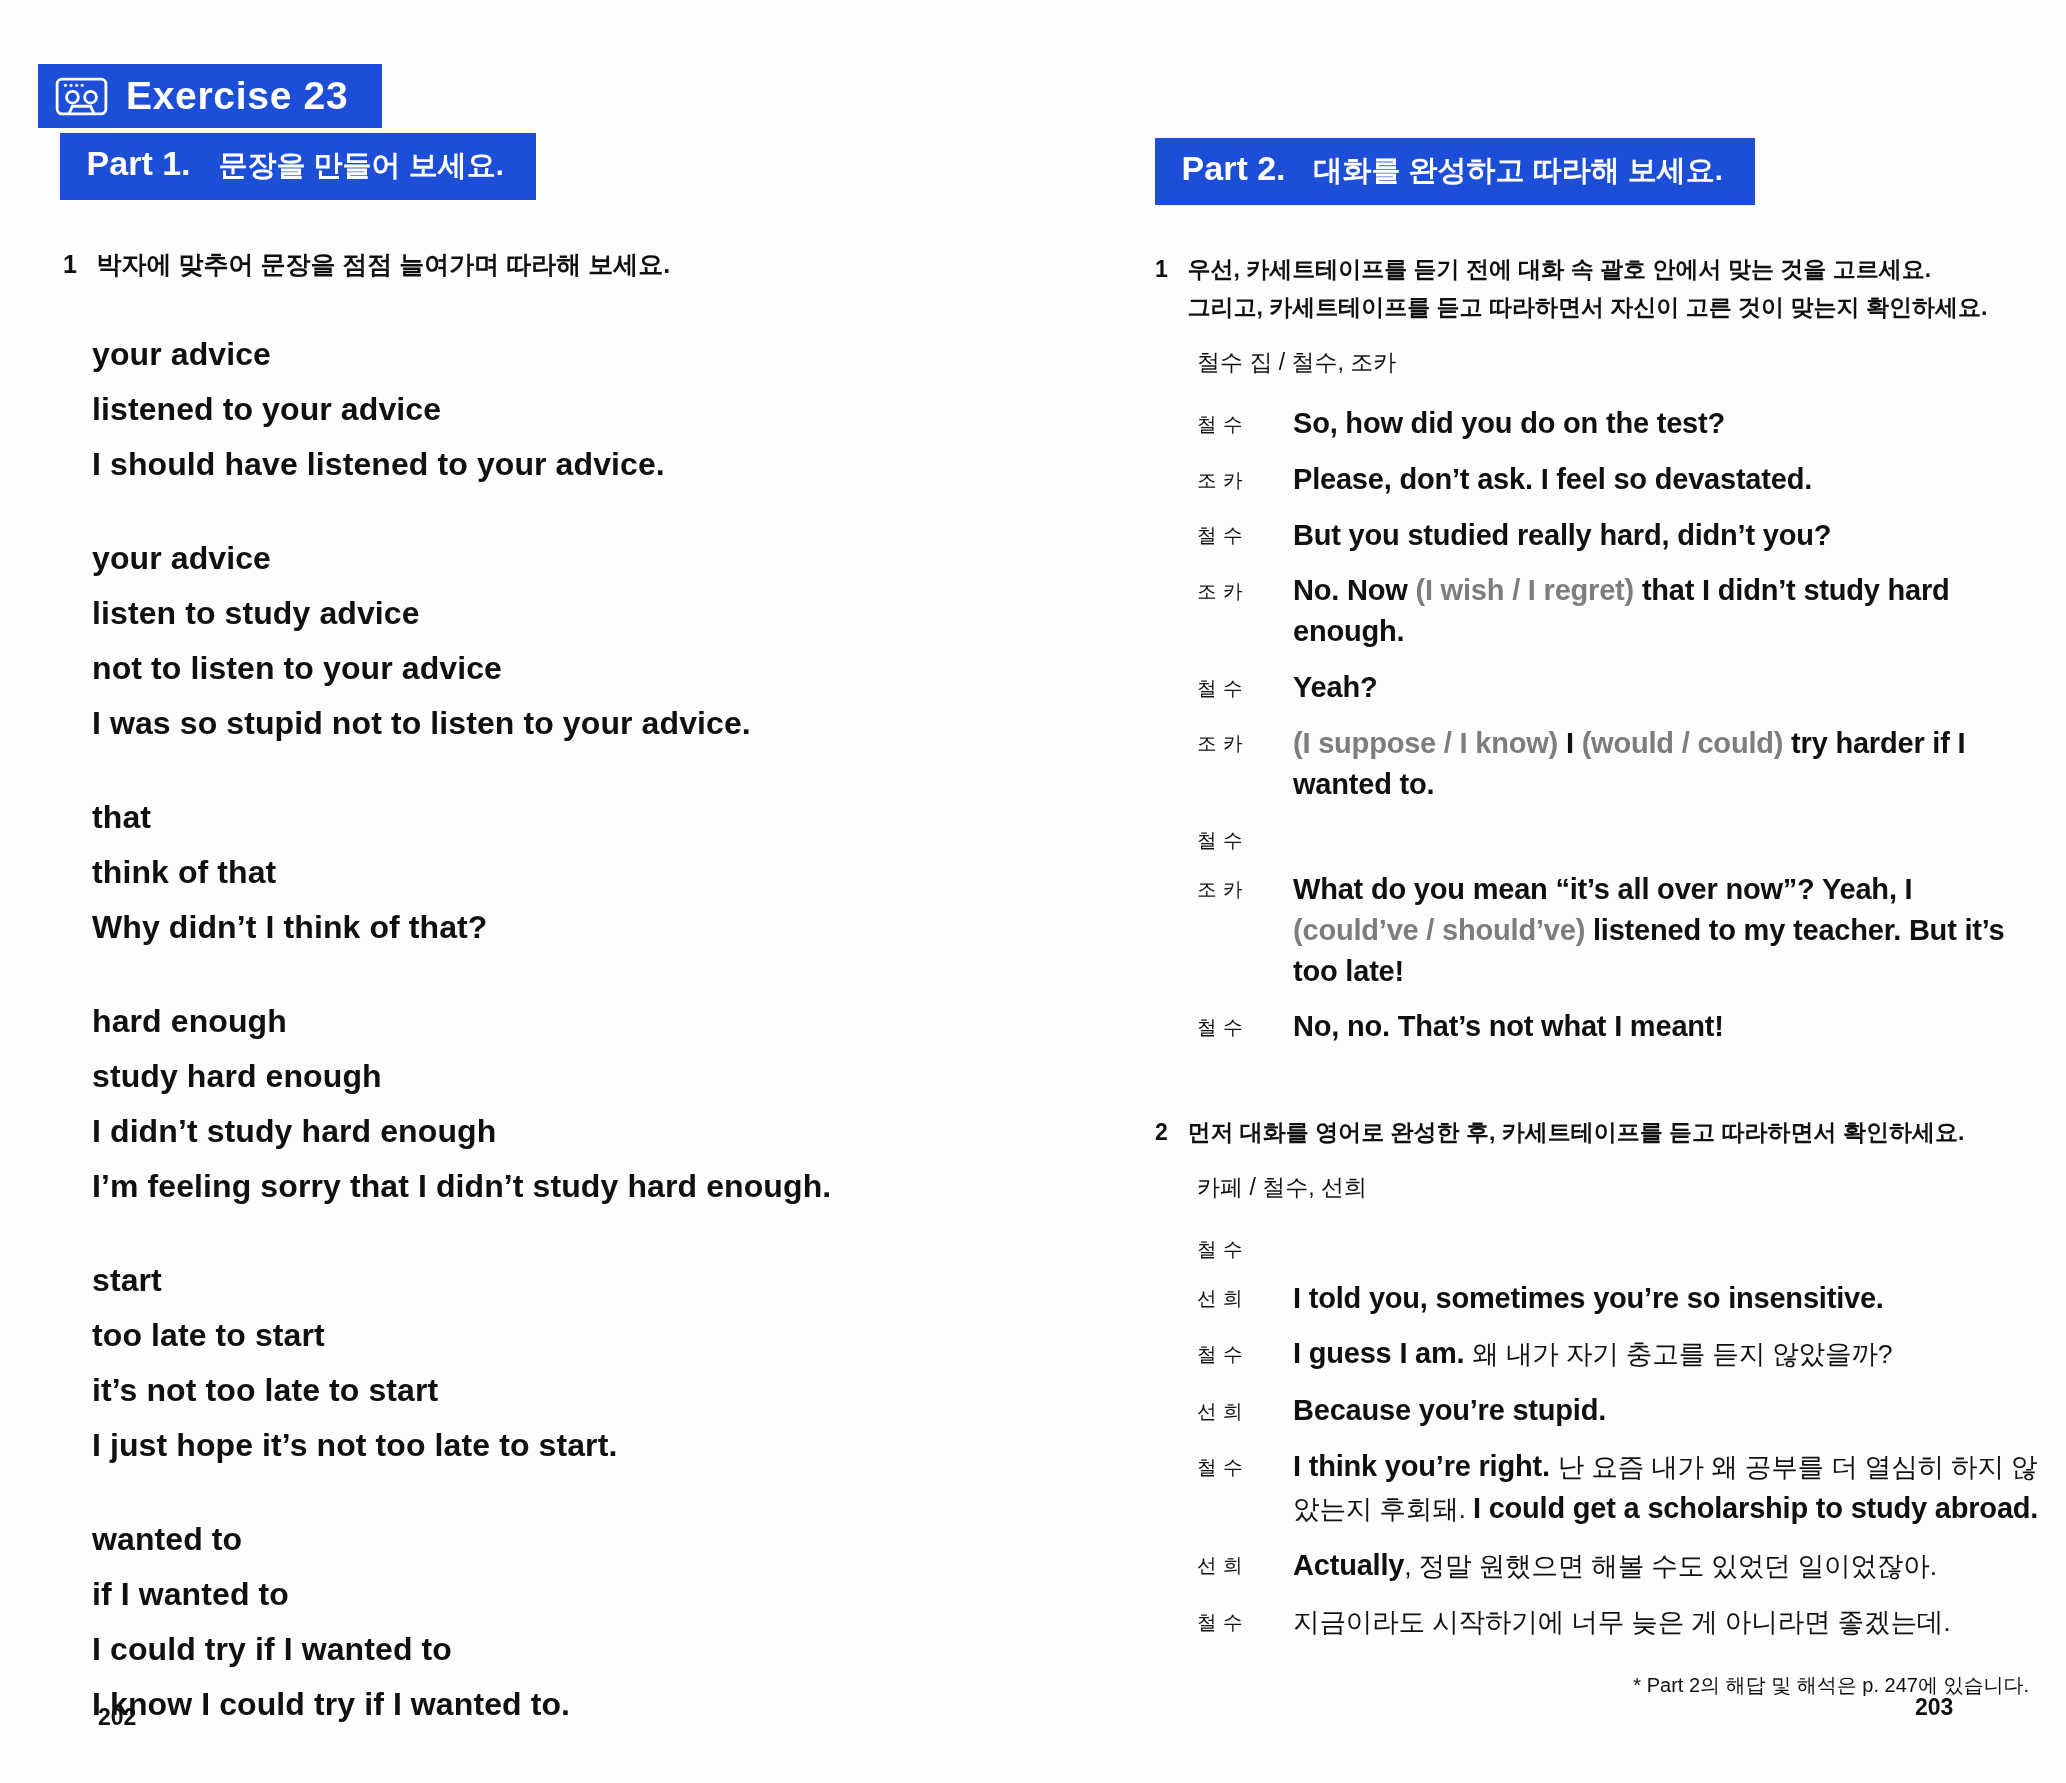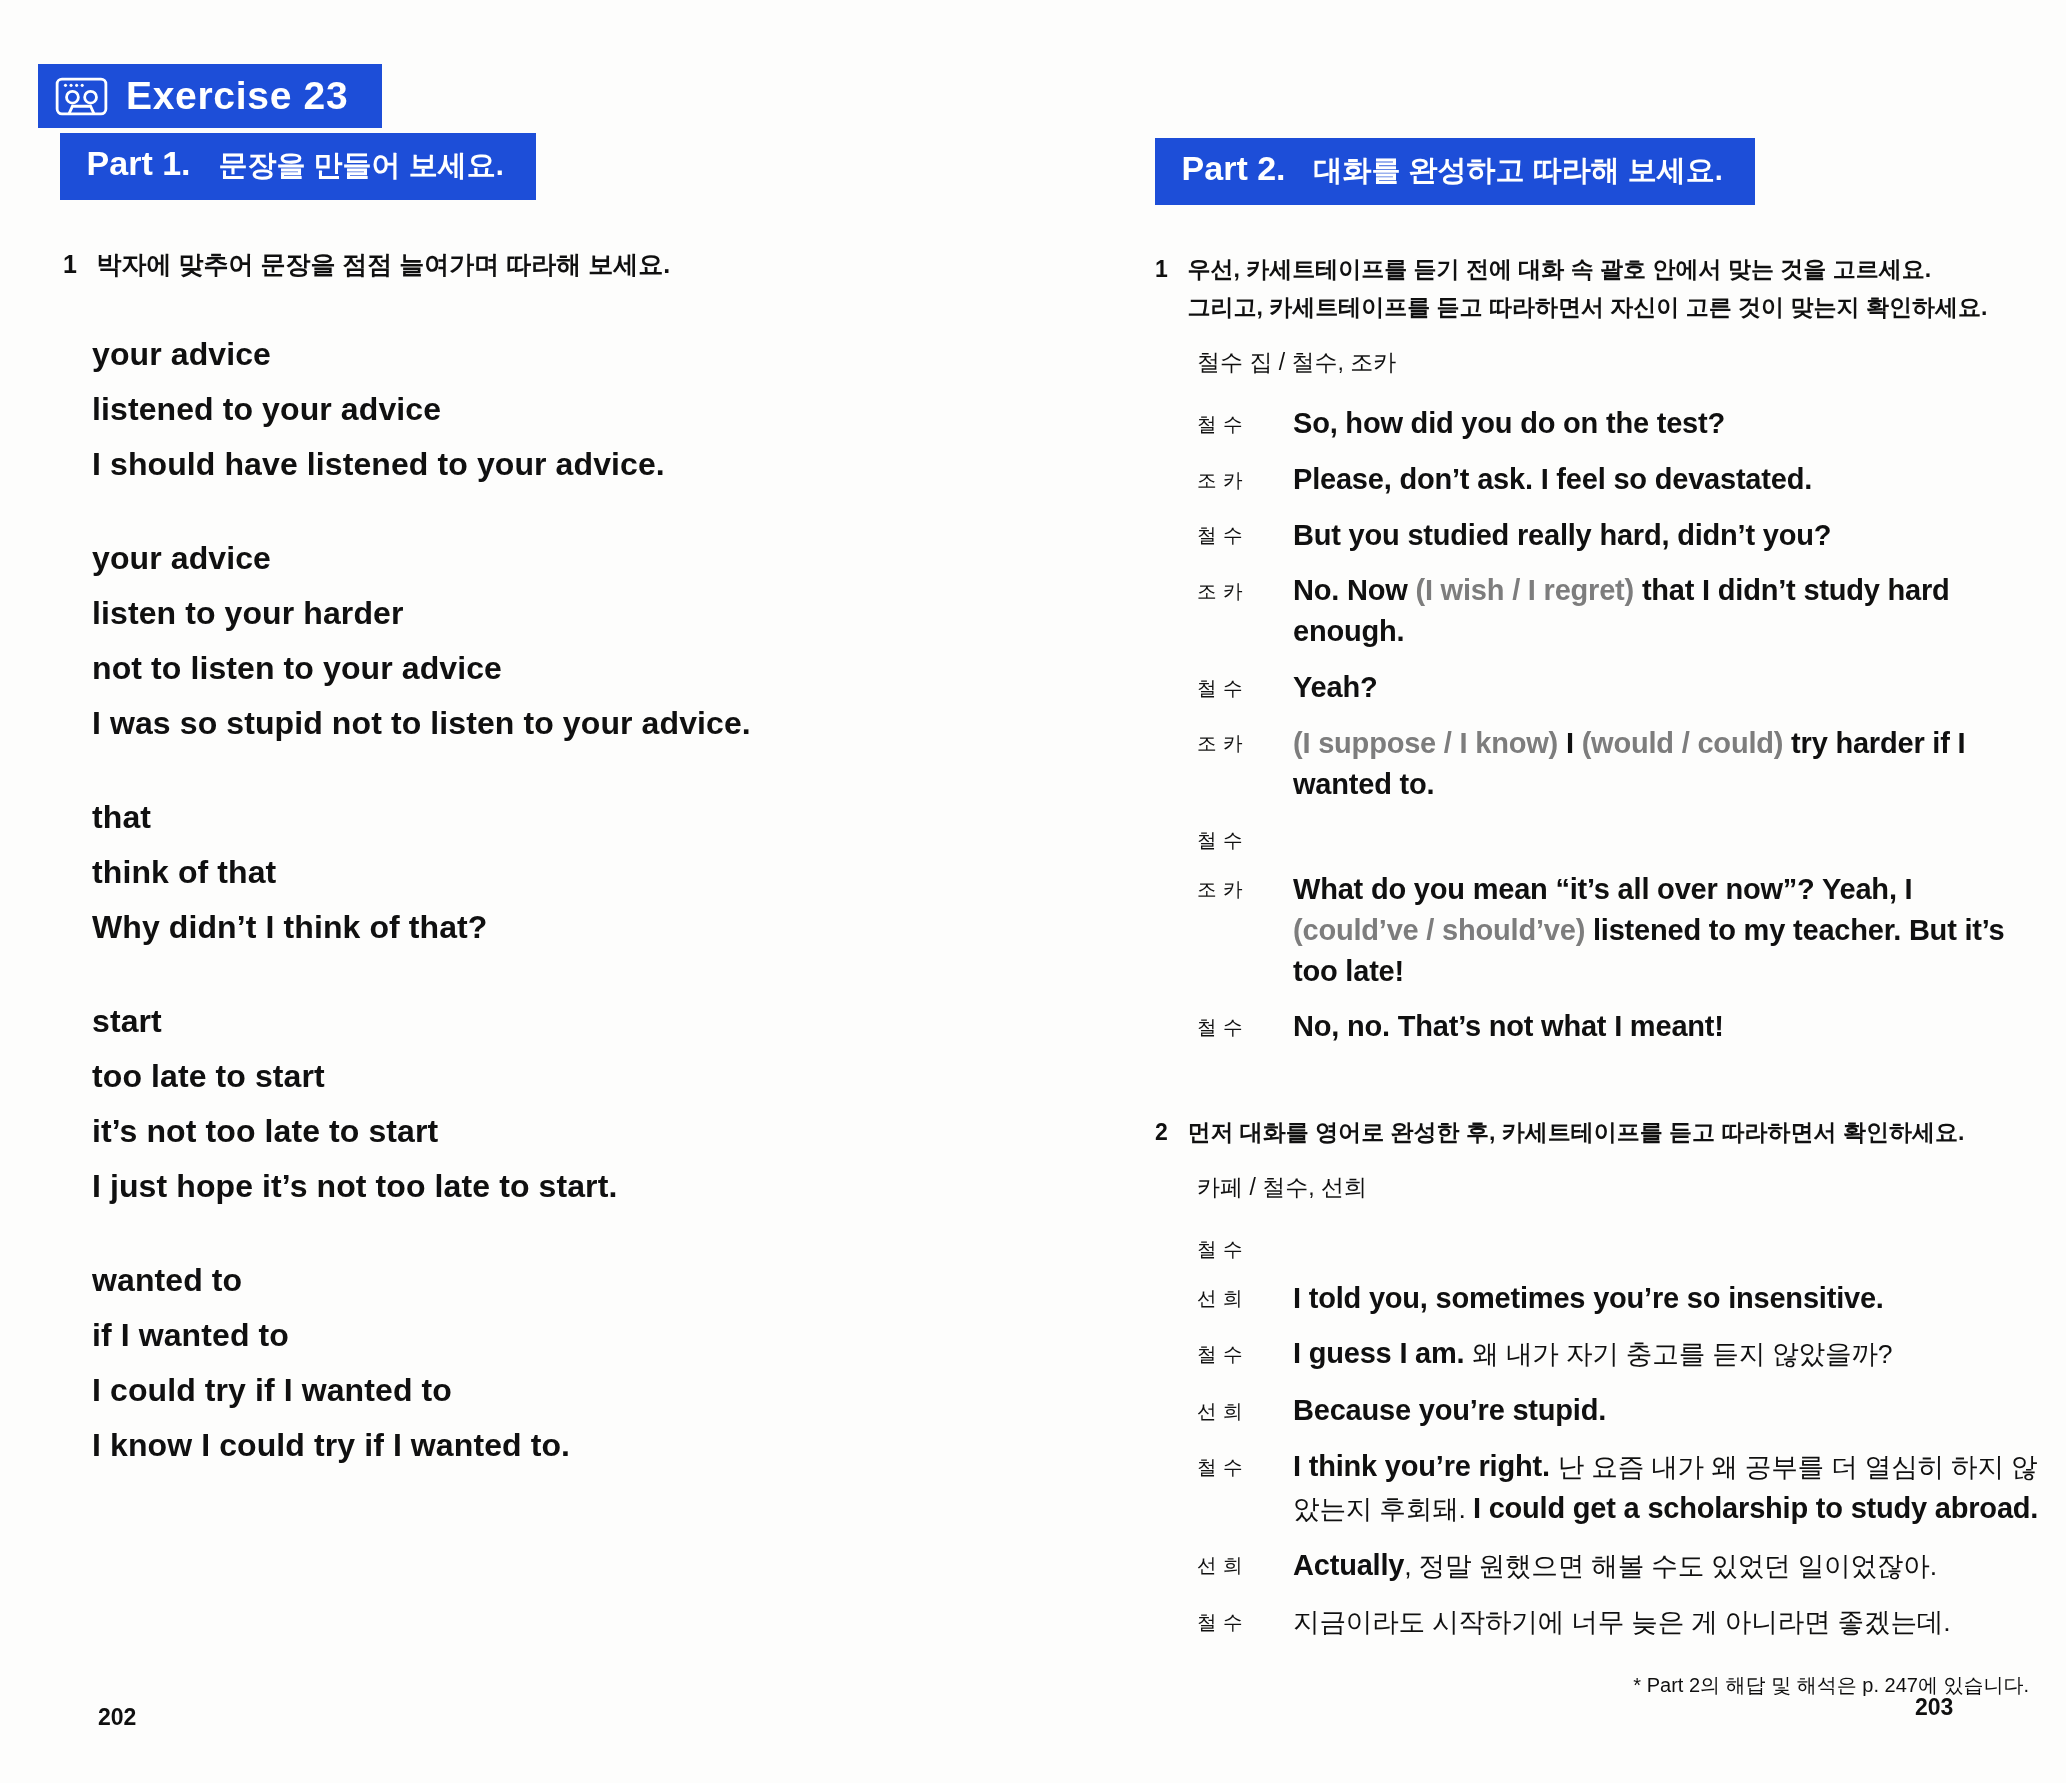--- a/index.html
+++ b/index.html
@@ -165,28 +165,34 @@
   </div>
 
   <div class="blocks" id="blocks">
       <div class="block">
         <p class="sline">your advice</p>
         <p class="sline">listened to your advice</p>
         <p class="sline">I should have listened to your advice.</p>
       </div>
       <div class="block">
         <p class="sline">your advice</p>
-        <p class="sline">listen to your harder</p>
+        <p class="sline">listen to study advice</p>
         <p class="sline">not to listen to your advice</p>
         <p class="sline">I was so stupid not to listen to your advice.</p>
       </div>
       <div class="block">
         <p class="sline">that</p>
         <p class="sline">think of that</p>
         <p class="sline">Why didn’t I think of that?</p>
+      </div>
+      <div class="block">
+        <p class="sline">hard enough</p>
+        <p class="sline">study hard enough</p>
+        <p class="sline">I didn’t study hard enough</p>
+        <p class="sline">I’m feeling sorry that I didn’t study hard enough.</p>
       </div>
       <div class="block">
         <p class="sline">start</p>
         <p class="sline">too late to start</p>
         <p class="sline">it’s not too late to start</p>
         <p class="sline">I just hope it’s not too late to start.</p>
       </div>
       <div class="block">
         <p class="sline">wanted to</p>
         <p class="sline">if I wanted to</p>

